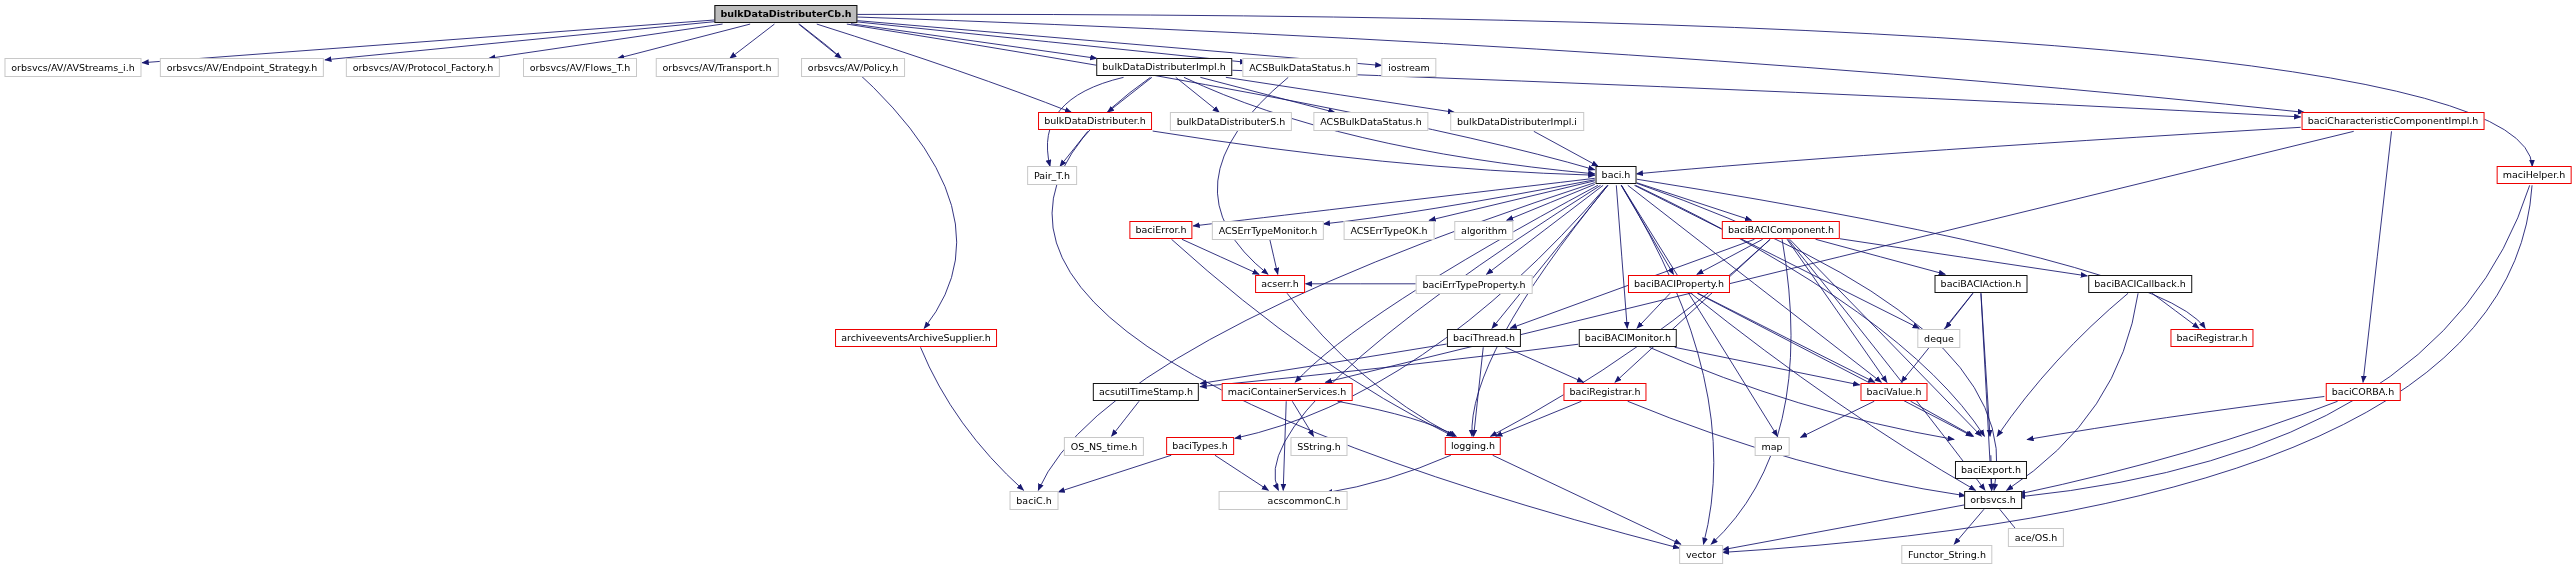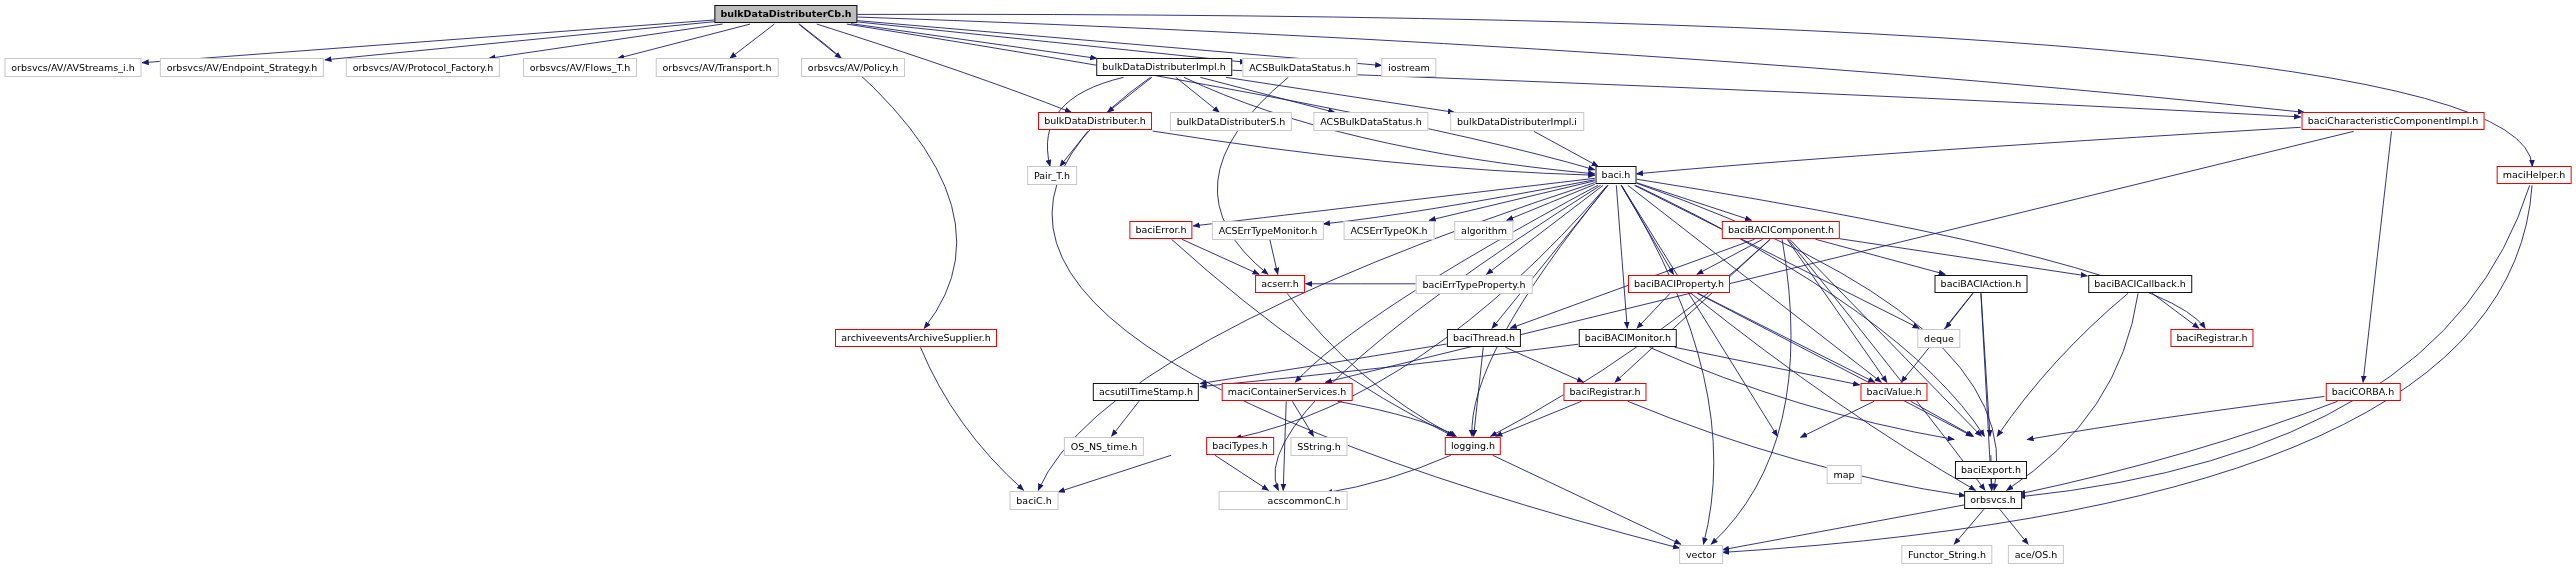--- a/index.html
+++ b/index.html
@@ -178,26 +178,26 @@
       <div class="gnode strong" style="left: 1484px; top: 329px;">baciThread.h</div>
       <div class="gnode strong" style="left: 1628px; top: 329px;">baciBACIMonitor.h</div>
       <div class="gnode normal" style="left: 1939px; top: 329px;">deque</div>
       <div class="gnode red" style="left: 2212px; top: 329px;">baciRegistrar.h</div>
       <div class="gnode strong" style="left: 1146px; top: 383px;">acsutilTimeStamp.h</div>
       <div class="gnode red" style="left: 1287px; top: 383px;">maciContainerServices.h</div>
       <div class="gnode red" style="left: 1605px; top: 383px;">baciRegistrar.h</div>
       <div class="gnode red" style="left: 1894px; top: 383px;">baciValue.h</div>
       <div class="gnode red" style="left: 2363px; top: 383px;">baciCORBA.h</div>
       <div class="gnode normal" style="left: 1104px; top: 437px;">OS_NS_time.h</div>
-      <div class="gnode red" style="left: 1200px; top: 437px; margin-left: 40px;">baciTypes.h</div>
+      <div class="gnode red" style="left: 1200px; top: 437px;">baciTypes.h</div>
       <div class="gnode normal" style="left: 1319px; top: 437px;">SString.h</div>
       <div class="gnode red" style="left: 1473px; top: 437px;">logging.h</div>
-      <div class="gnode normal" style="left: 1844px; top: 437px; margin-top: 28px;">map</div>
+      <div class="gnode normal" style="left: 1772px; top: 437px;">map</div>
       <div class="gnode strong" style="left: 1991px; top: 461px;">baciExport.h</div>
       <div class="gnode normal" style="left: 1034px; top: 491px;">baciC.h</div>
       <div class="gnode normal" style="left: 1283px; top: 491px; padding-left: 48px;">acscommonC.h</div>
       <div class="gnode strong" style="left: 1993px; top: 491px;">orbsvcs.h</div>
       <div class="gnode normal" style="left: 1701px; top: 545px;">vector</div>
       <div class="gnode normal" style="left: 1947px; top: 545px;">Functor_String.h</div>
-      <div class="gnode normal" style="left: 2036px; top: 545px;">ace/OS.h</div>
+      <div class="gnode normal" style="left: 2036px; top: 528px;">ace/OS.h</div>
     </div>
 </div>
 
 
 </body></html>

